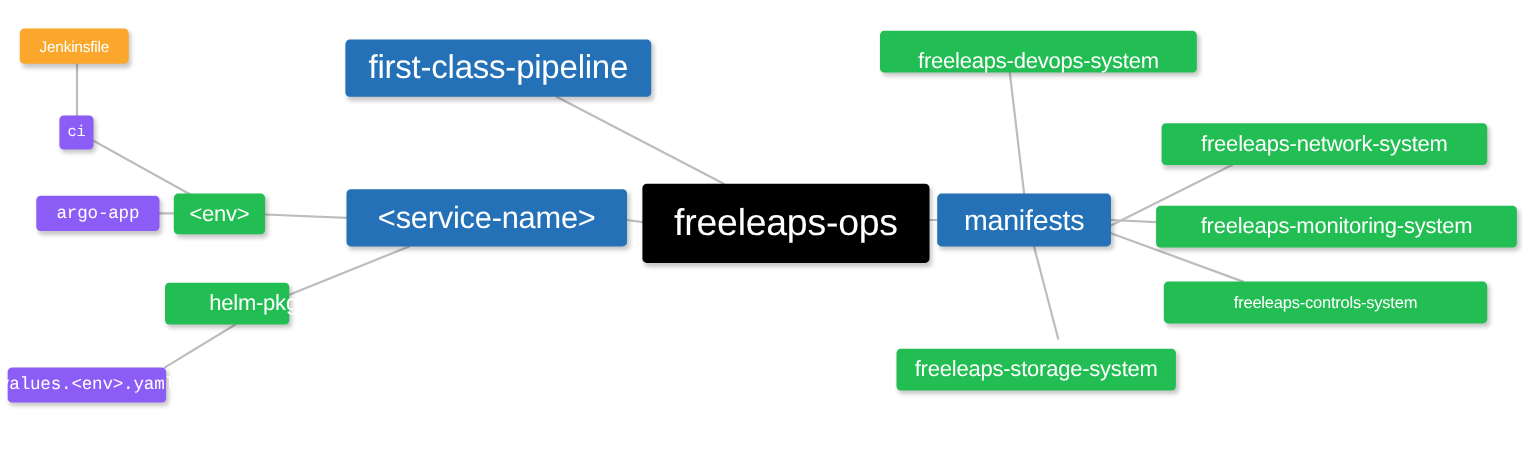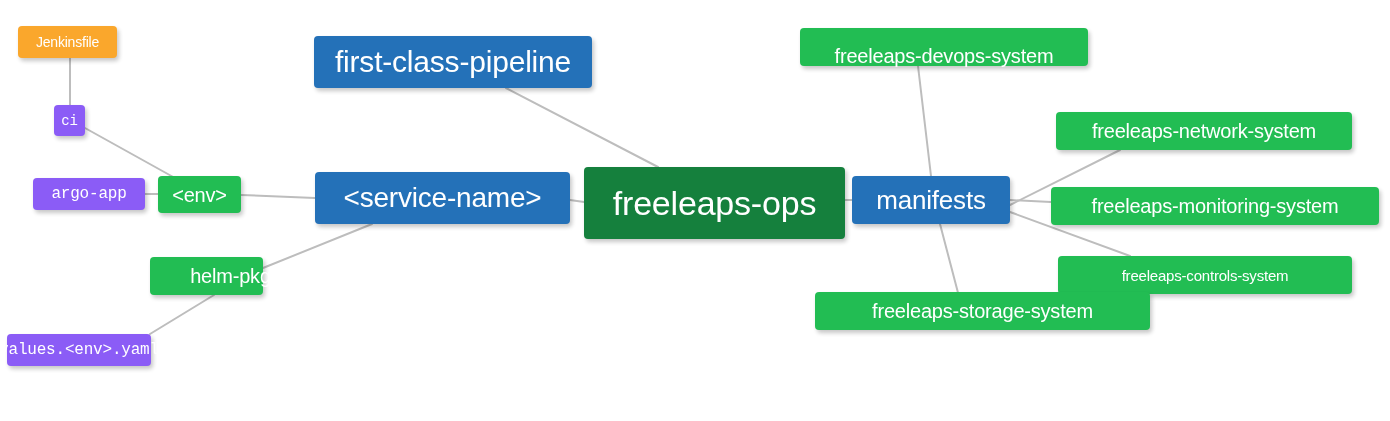--- a/index.html
+++ b/index.html
@@ -36,21 +36,21 @@
     border-radius: 4px;
     color: #ffffff;
     white-space: nowrap;
     line-height: 1;
     letter-spacing: -0.2px;
     box-shadow: 2px 3px 4px rgba(0,0,0,0.22);
     z-index: 2;
     cursor: pointer;
     user-select: none;
   }
-  .n-root    { background: #15803d; }
+  .n-root    { background: #000000; }
   .n-blue    { background: #2471b8; }
   .n-green   { background: #22bd53; }
   .n-red     { background: #8b5cf6; font-family: Liberation Mono, monospace; }
   .n-orange  { background: #faa72c; }
 </style>
 </head>
 <body>
 
 <div id="canvas">
   <svg id="edge-layer" viewBox="0 0 1390 421" xmlns="http://www.w3.org/2000/svg">
@@ -105,17 +105,17 @@
       </div>
       <div class="node n-green" style="left: 1056px; top: 112px; width: 296px; height: 38px; font-size: 20px;">
         <span>freeleaps-network-system</span>
       </div>
       <div class="node n-green" style="left: 1051px; top: 187px; width: 328px; height: 38px; font-size: 20px;">
         <span>freeleaps-monitoring-system</span>
       </div>
       <div class="node n-green" style="left: 1058px; top: 256px; width: 294px; height: 38px; font-size: 15px;">
         <span>freeleaps-controls-system</span>
       </div>
-      <div class="node n-green" style="left: 815px; top: 292px; width: 335px; height: 38px; font-size: 20px;">
+      <div class="node n-green" style="left: 815px; top: 317px; width: 254px; height: 38px; font-size: 20px;">
         <span>freeleaps-storage-system</span>
       </div>
     </div>
 </div>
 
 </body></html>

